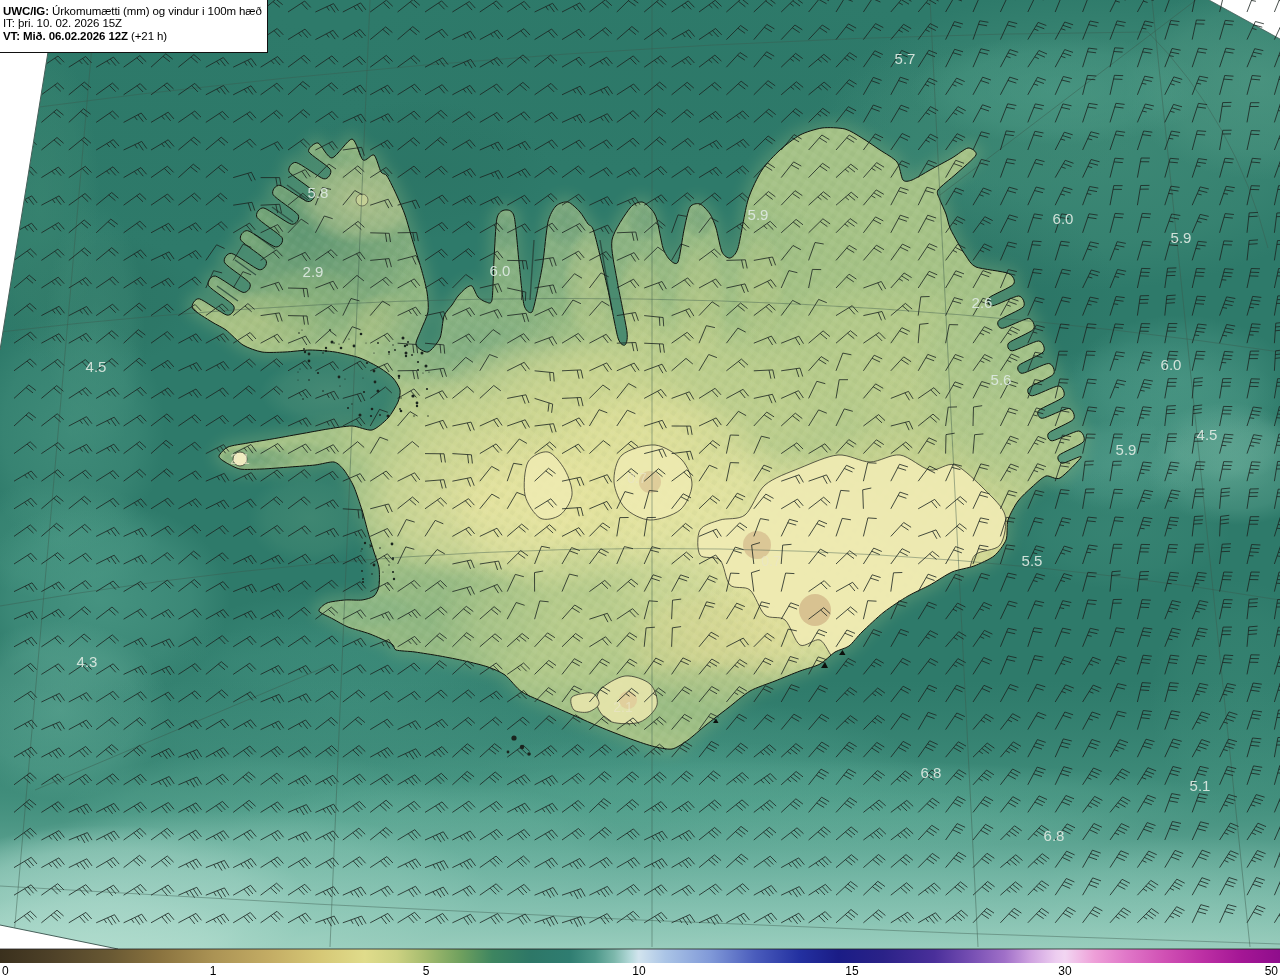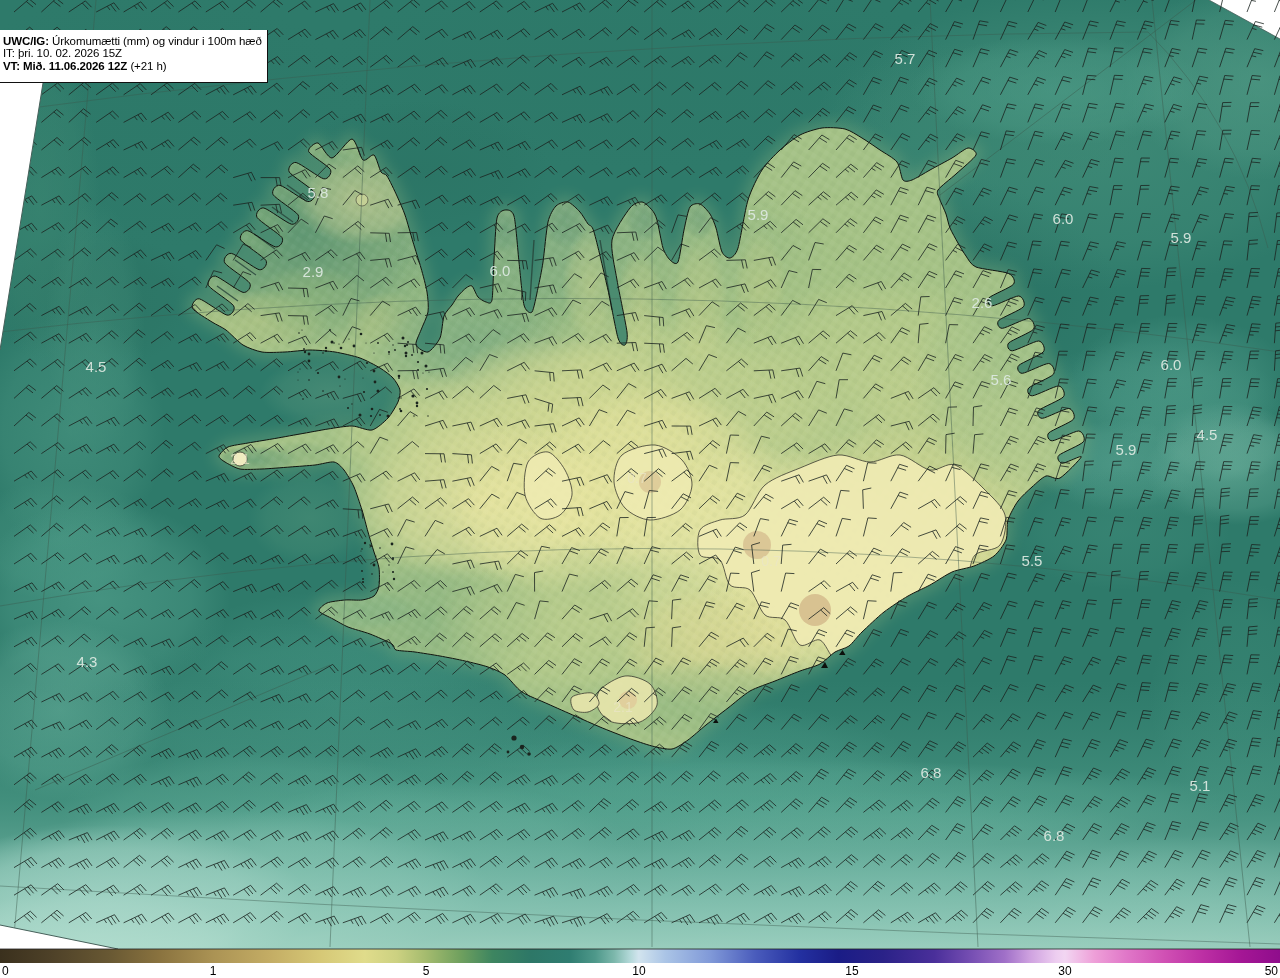--- a/index.html
+++ b/index.html
@@ -1,18 +1,18 @@
 <!DOCTYPE html>
 <html><head><meta charset="utf-8"><title>map</title>
 <style>
 html,body{margin:0;padding:0;width:1280px;height:978px;overflow:hidden;background:#fff;}
 #wrap{position:relative;width:1280px;height:978px;font-family:"Liberation Sans",sans-serif;}
 #legend{position:absolute;left:0;top:0;width:264px;height:47px;background:#fff;
 border-right:1px solid #111;border-bottom:1px solid #111;padding:5px 0 0 3px;z-index:5;
-font-size:11.5px;line-height:12.4px;letter-spacing:-0.1px;color:#000;white-space:nowrap;margin-top:30px;}
+font-size:11.5px;line-height:12.4px;letter-spacing:-0.1px;color:#000;white-space:nowrap;}
 </style></head>
 <body>
 <div id="wrap">
 <svg xmlns="http://www.w3.org/2000/svg" width="1280" height="978" viewBox="0 0 1280 978" font-family="Liberation Sans, sans-serif">
 <defs>
 <radialGradient id="ob0">
           <stop offset="0" stop-color="#47927d" stop-opacity="0.6"></stop>
           <stop offset="0.7" stop-color="#47927d" stop-opacity="0.33"></stop>
           <stop offset="1" stop-color="#47927d" stop-opacity="0"></stop>
         </radialGradient>
@@ -705,13 +705,13 @@
 <text x="2" y="975" text-anchor="start" font-size="12" fill="#000">0</text>
       <text x="213" y="975" text-anchor="middle" font-size="12" fill="#000">1</text>
       <text x="426" y="975" text-anchor="middle" font-size="12" fill="#000">5</text>
       <text x="639" y="975" text-anchor="middle" font-size="12" fill="#000">10</text>
       <text x="852" y="975" text-anchor="middle" font-size="12" fill="#000">15</text>
       <text x="1065" y="975" text-anchor="middle" font-size="12" fill="#000">30</text>
       <text x="1278" y="975" text-anchor="end" font-size="12" fill="#000">50</text>
 </svg>
 <div id="legend"><b>UWC/IG:</b> Úrkomumætti (mm) og vindur i 100m hæð<br>
 IT: þri. 10. 02. 2026 15Z<br>
-<b>VT: Mið. 11.06.2026 12Z</b> (+21 h)</div>
+<b>VT: Mið. 06.02.2026 12Z</b> (+21 h)</div>
 </div>
 </body></html>

